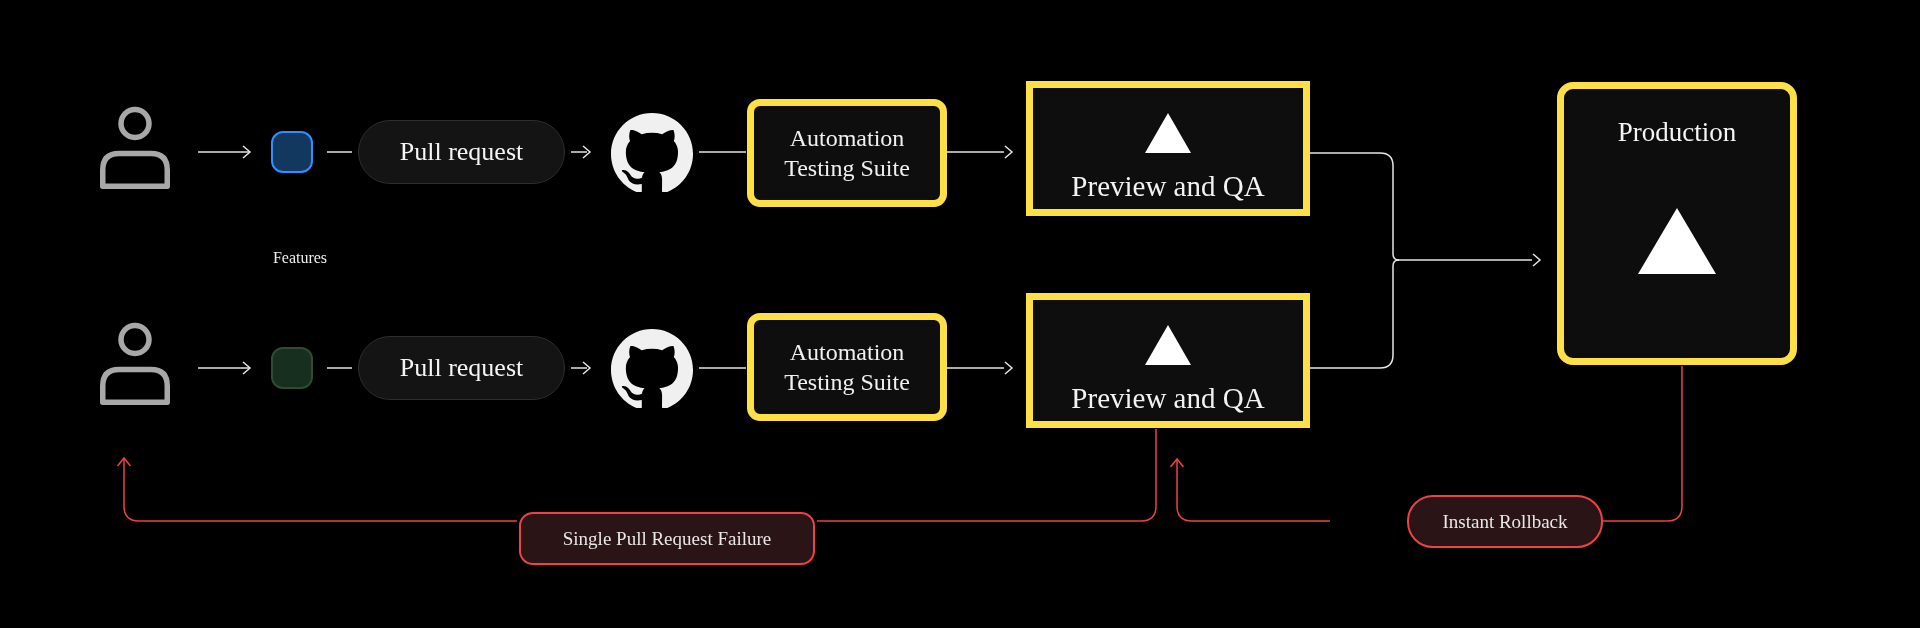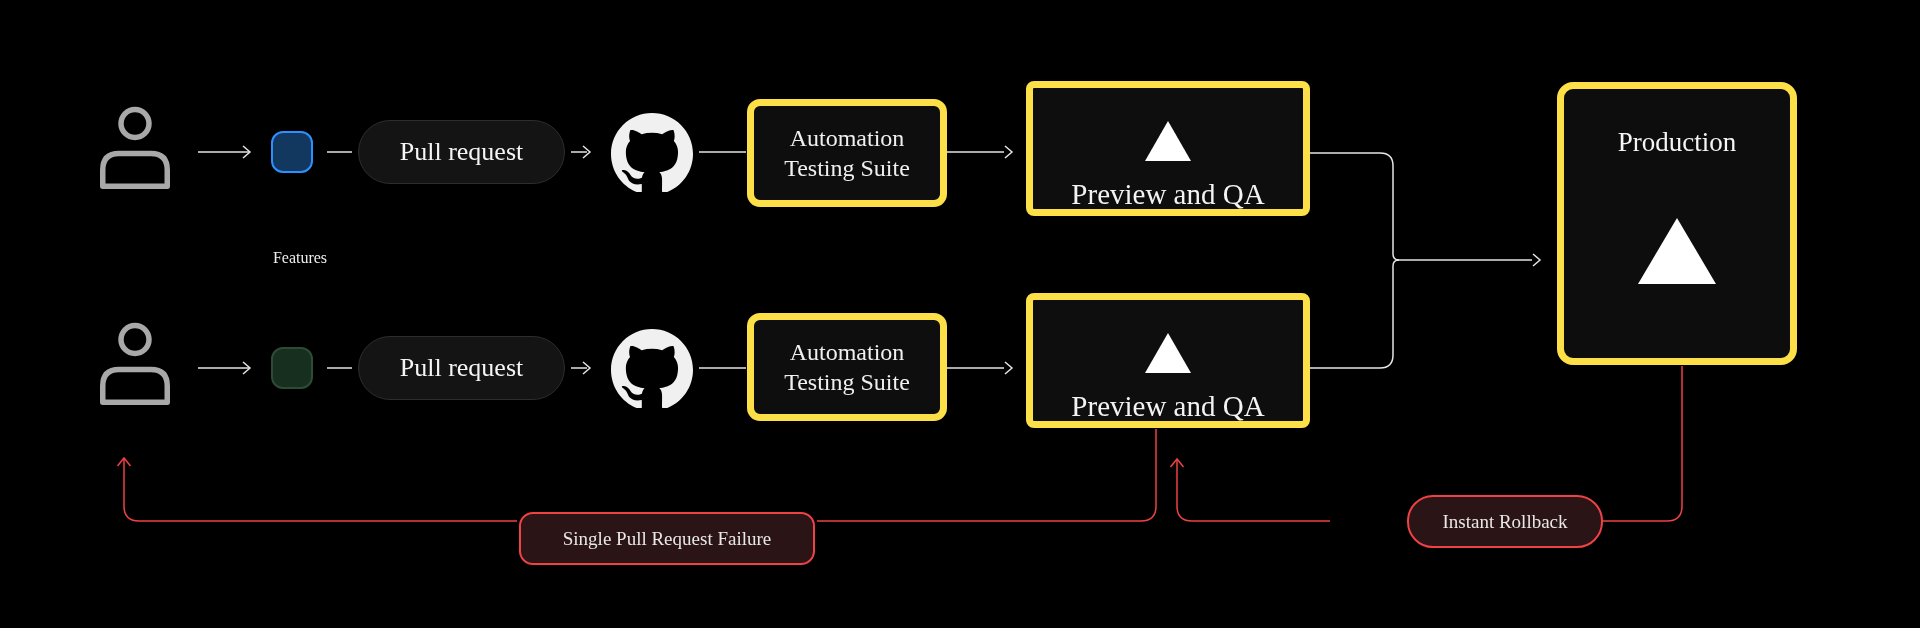--- a/index.html
+++ b/index.html
@@ -16,28 +16,28 @@
     display:flex;align-items:center;justify-content:center;text-align:center;
     box-sizing:border-box;
   }
   .pill{
     background:#141414;border:1px solid #2d2d2d;border-radius:34px;
     display:flex;align-items:center;justify-content:center;
     font-size:26px;color:#f5f5f5;box-sizing:border-box;
   }
   .ats{font-size:24px;line-height:1.25;color:#f0f0f0;border-radius:13px;}
   .preview{
-    flex-direction:column;justify-content:flex-start;border-radius:8px;
-    padding-top:33px;
+    flex-direction:column;justify-content:flex-start;border-radius:0;
+    padding-top:25px;
   }
   .preview .tri{width:46px;height:40px;display:block;}
   .preview .plabel{margin-top:17px;font-size:29px;color:#f3f3f3;}
   .production{
     flex-direction:column;justify-content:flex-start;border-radius:16px;
-    padding-top:38px;background:#0d0d0d;
+    padding-top:28px;background:#0d0d0d;
   }
   .production .plabel{font-size:27px;color:#f5f5f5;}
   .production .tri{width:78px;height:66px;display:block;margin-top:60px;}
   .swatch{width:42px;height:42px;border-radius:12px;box-sizing:border-box;}
   .swatch.blue{background:#133860;border:2.5px solid #2e90ff;}
   .swatch.green{background:#162f1e;border:2px solid #2e4b36;}
   .redbox{
     background:#2a1416;border:2px solid #ee4245;border-radius:14px;
     display:flex;align-items:center;justify-content:center;
     font-size:19px;color:#e9e7e7;box-sizing:border-box;

